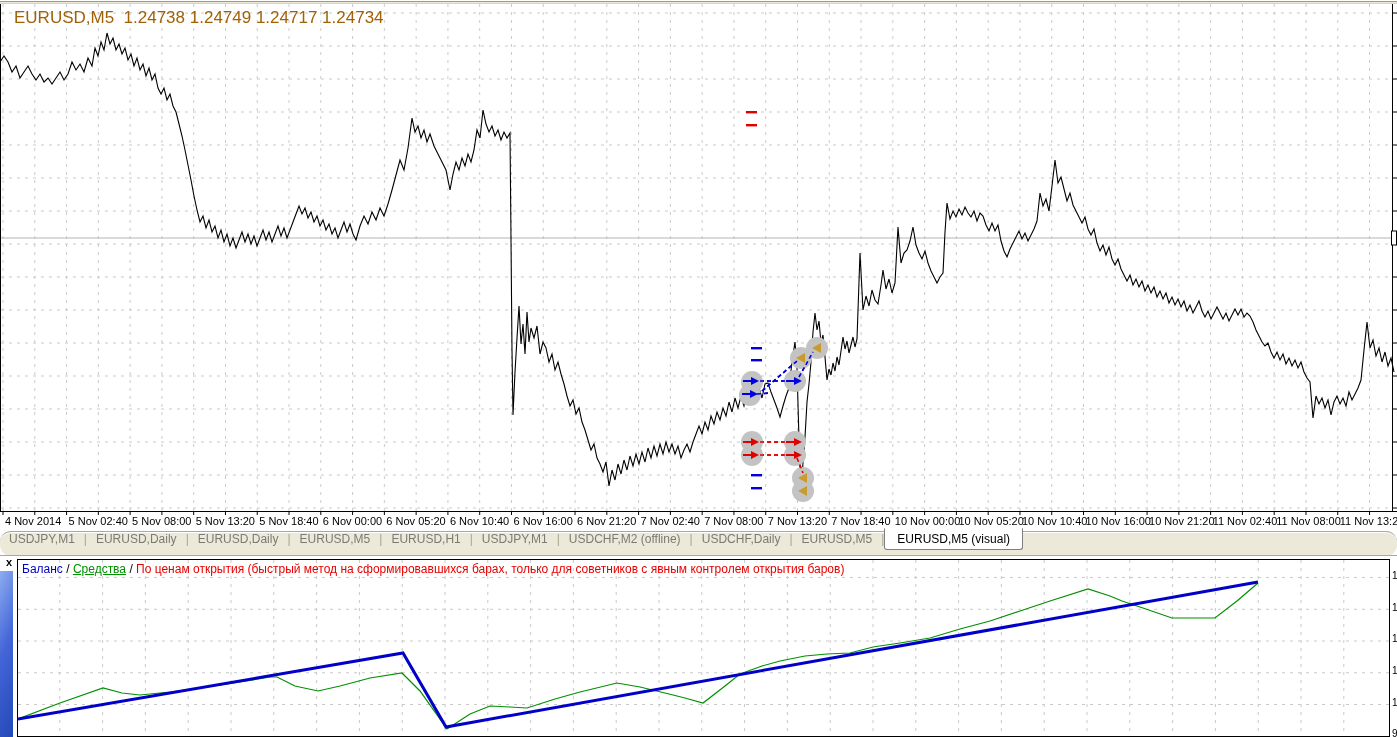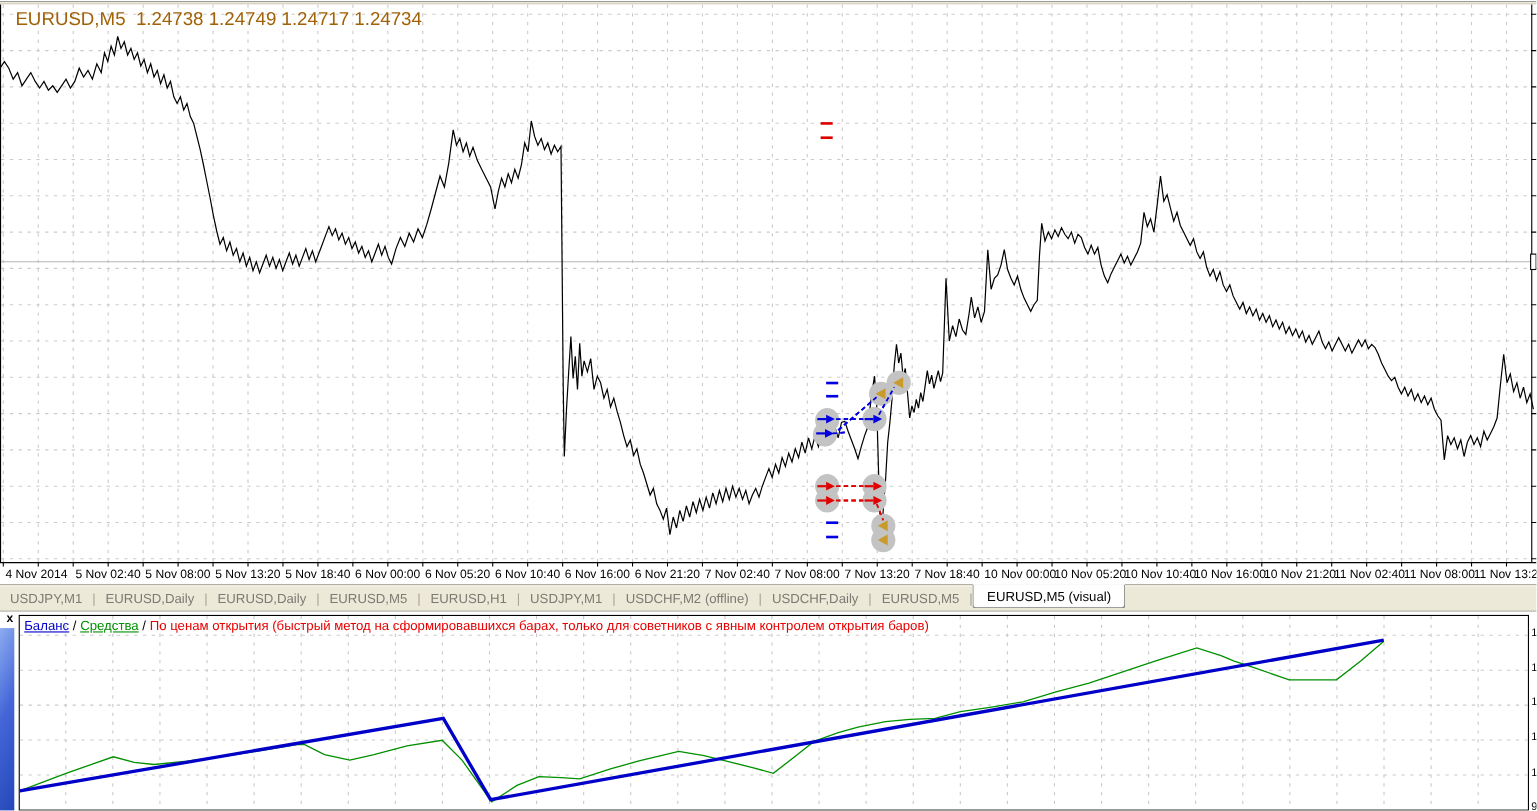--- a/index.html
+++ b/index.html
@@ -5,21 +5,21 @@
   html,body{margin:0;padding:0;background:#fff;}
   .screen{position:relative;width:1397px;height:737px;overflow:hidden;background:#fff;
           font-family:"Liberation Sans",sans-serif;-webkit-font-smoothing:none;}
   .top-edge{position:absolute;left:0;top:0;width:1397px;height:4px;
             background:linear-gradient(#ffffff 0 1px,#9a9a9a 1px 2px,#ece9d8 2px 3px,#d8d4c8 3px 4px);}
   .chart-title{position:absolute;left:14px;top:8px;font-size:17px;color:#a16207;white-space:pre;}
   #main-svg{position:absolute;left:0;top:0;}
   
   .tabbar{position:absolute;left:0;top:531px;width:1397px;height:24px;background:#ece9d8;
           border-top:1px solid #aca899;box-shadow:inset 0 1px 0 #fff;
-          display:flex;align-items:center;font-size:12px;color:#7b7b73;}
+          display:flex;align-items:flex-start;font-size:12px;color:#7b7b73;border-radius:11px;}
   .tab{padding:0 9px;white-space:nowrap;cursor:default;}
   .tab-sep{color:#a8a494;}
   .tab.active{background:#fff;color:#000;border:1px solid #7f7f7f;border-top:1px solid #fff;
               border-radius:0 0 3px 3px;padding:3px 12px;margin-top:-4px;}
   
   .tester-panel{position:absolute;left:0;top:555px;width:1397px;height:182px;background:#fff;
                 border-top:1px solid #aca899;box-shadow:inset 0 1px 0 #fff;}
   .tester-close{position:absolute;left:3px;top:1px;width:12px;height:12px;font-size:11px;
                 font-weight:bold;color:#000;line-height:11px;text-align:center;cursor:default;}
   .tester-grip{position:absolute;left:0;top:15px;width:13px;height:166px;
@@ -301,21 +301,21 @@
           <line x1="1325.8" y1="0" x2="1325.8" y2="176" stroke="#c9c9c9" stroke-width="1" stroke-dasharray="3 5"></line>
           <line x1="0" y1="17.5" x2="1371" y2="17.5" stroke="#c9c9c9" stroke-width="1" stroke-dasharray="3 5"></line>
           <line x1="0" y1="49.25" x2="1371" y2="49.25" stroke="#c9c9c9" stroke-width="1" stroke-dasharray="3 5"></line>
           <line x1="0" y1="81" x2="1371" y2="81" stroke="#c9c9c9" stroke-width="1" stroke-dasharray="3 5"></line>
           <line x1="0" y1="112.75" x2="1371" y2="112.75" stroke="#c9c9c9" stroke-width="1" stroke-dasharray="3 5"></line>
           <line x1="0" y1="144.5" x2="1371" y2="144.5" stroke="#c9c9c9" stroke-width="1" stroke-dasharray="3 5"></line>
           <path d="M0,159L42,143L85,128L104,133L122,135L152,132L182,128L222,122L252,117L259,117L277,126L300,131L322,126L352,118L384,113L402,131L429,169L452,154L472,146L492,147L509,148L537,139L562,132L599,123L622,127L647,133L667,138L685,143L707,126L722,114L744,106L762,101L787,96L809,94L832,93L855,87L882,83L912,78L942,69L972,61L1002,51L1032,41L1070,29L1092,36L1104,41L1122,47L1154,58L1182,58L1197,58L1219,41L1240,23" fill="none" stroke="#009000" stroke-width="1.2"></path>
           <path d="M0,159L385,93L428,167L1240,22" fill="none" stroke="#0000c8" stroke-width="3"></path>
         </svg>
       <div class="tester-legend">
-        <span id="legend-balance" style="color: rgb(0, 0, 200); text-decoration: underline;">Баланс</span><span class="sep"> / </span><span id="legend-equity" style="color: rgb(0, 144, 0); text-decoration: underline;">Средства</span><span class="sep"> / </span><span id="legend-note" style="color: rgb(232, 0, 0);">По ценам открытия (быстрый метод на сформировавшихся барах, только для советников с явным контролем открытия баров)</span>
+        <span id="legend-balance" style="color: rgb(0, 0, 200);">Баланс</span><span class="sep"> / </span><span id="legend-equity" style="color: rgb(0, 144, 0); text-decoration: underline;">Средства</span><span class="sep"> / </span><span id="legend-note" style="color: rgb(232, 0, 0);">По ценам открытия (быстрый метод на сформировавшихся барах, только для советников с явным контролем открытия баров)</span>
       </div>
     </div>
     <div id="scale-digits">
         <div class="scale-digit" style="top: 14px;">1</div>
         <div class="scale-digit" style="top: 46px;">1</div>
         <div class="scale-digit" style="top: 77px;">1</div>
         <div class="scale-digit" style="top: 109px;">1</div>
         <div class="scale-digit" style="top: 141px;">1</div>
         <div class="scale-digit" style="top: 172px;">9</div>
       </div>

